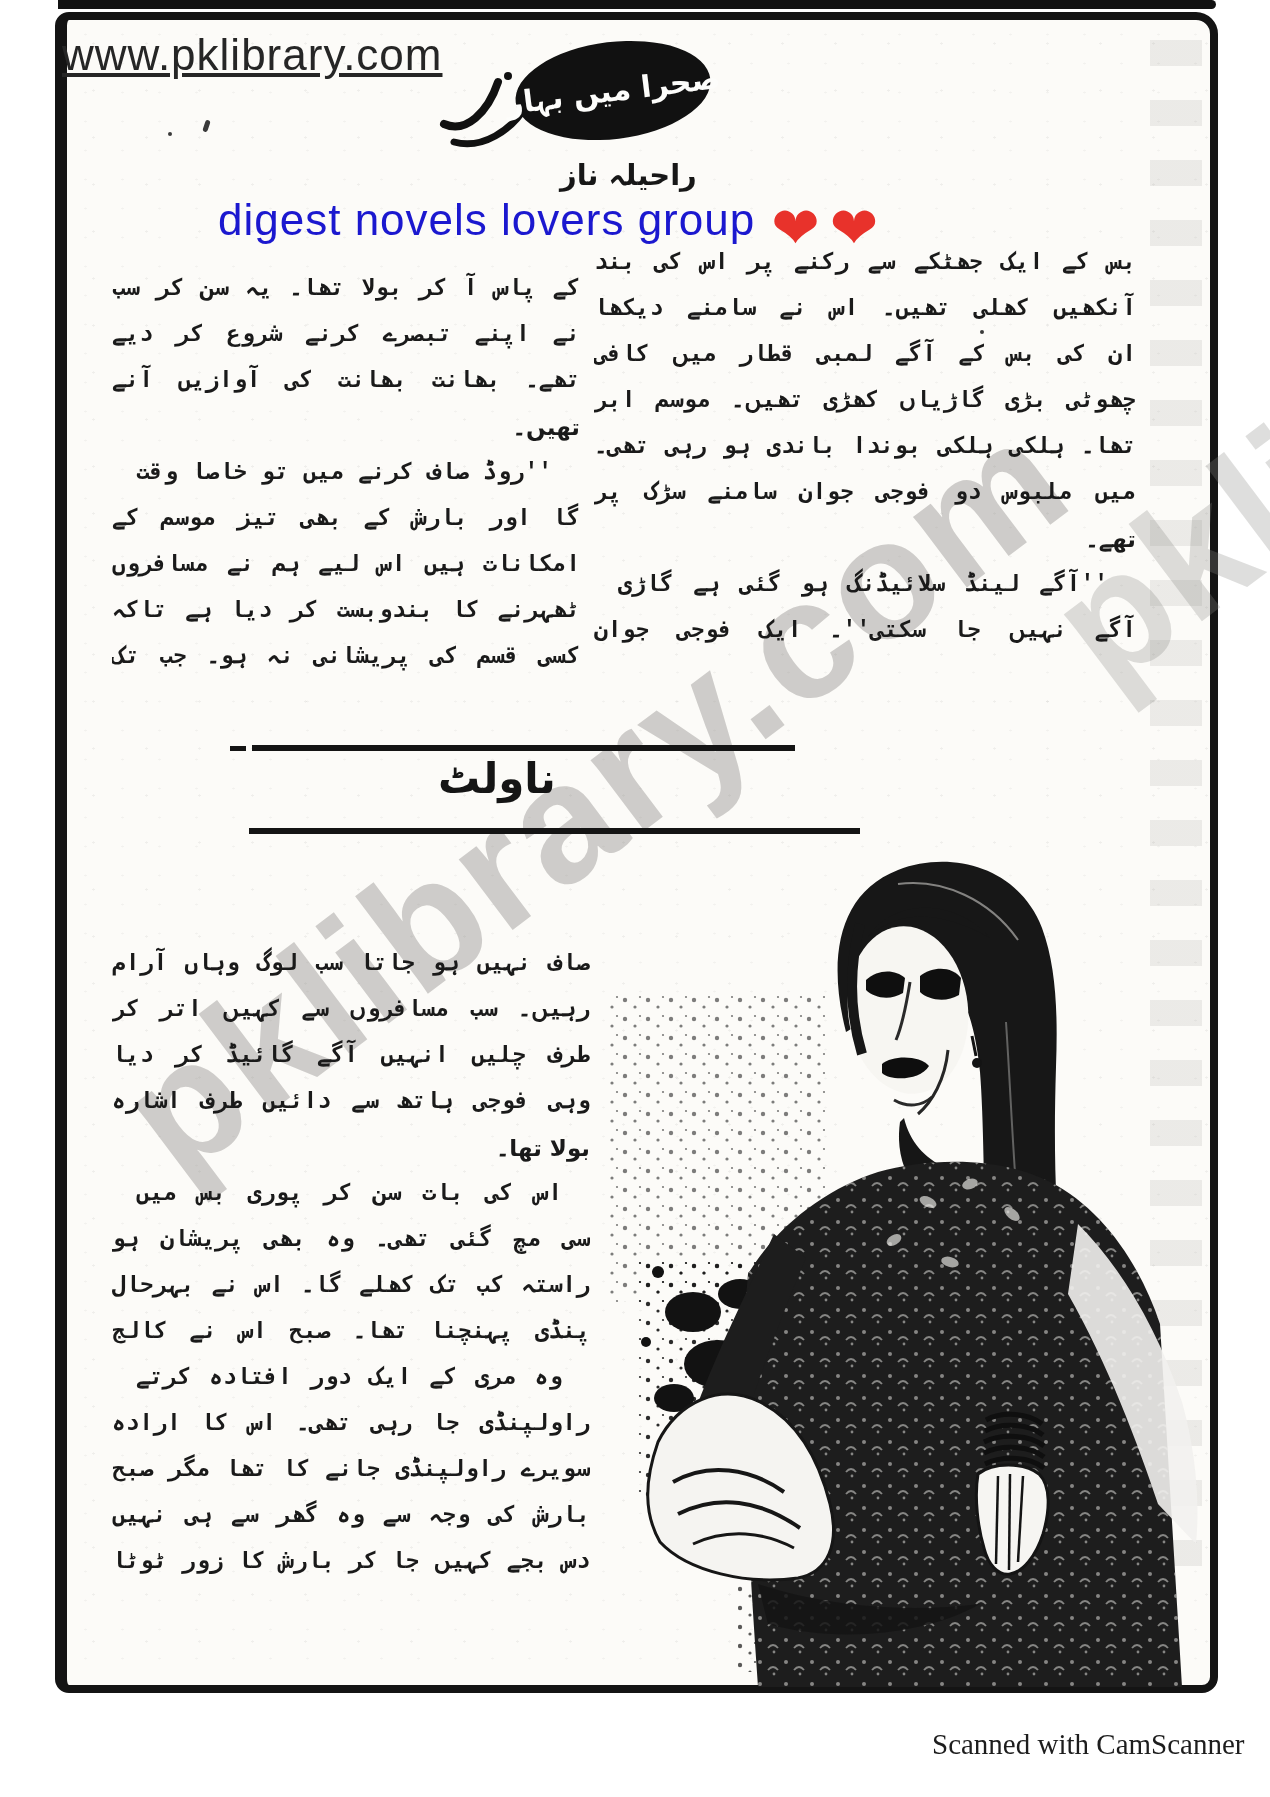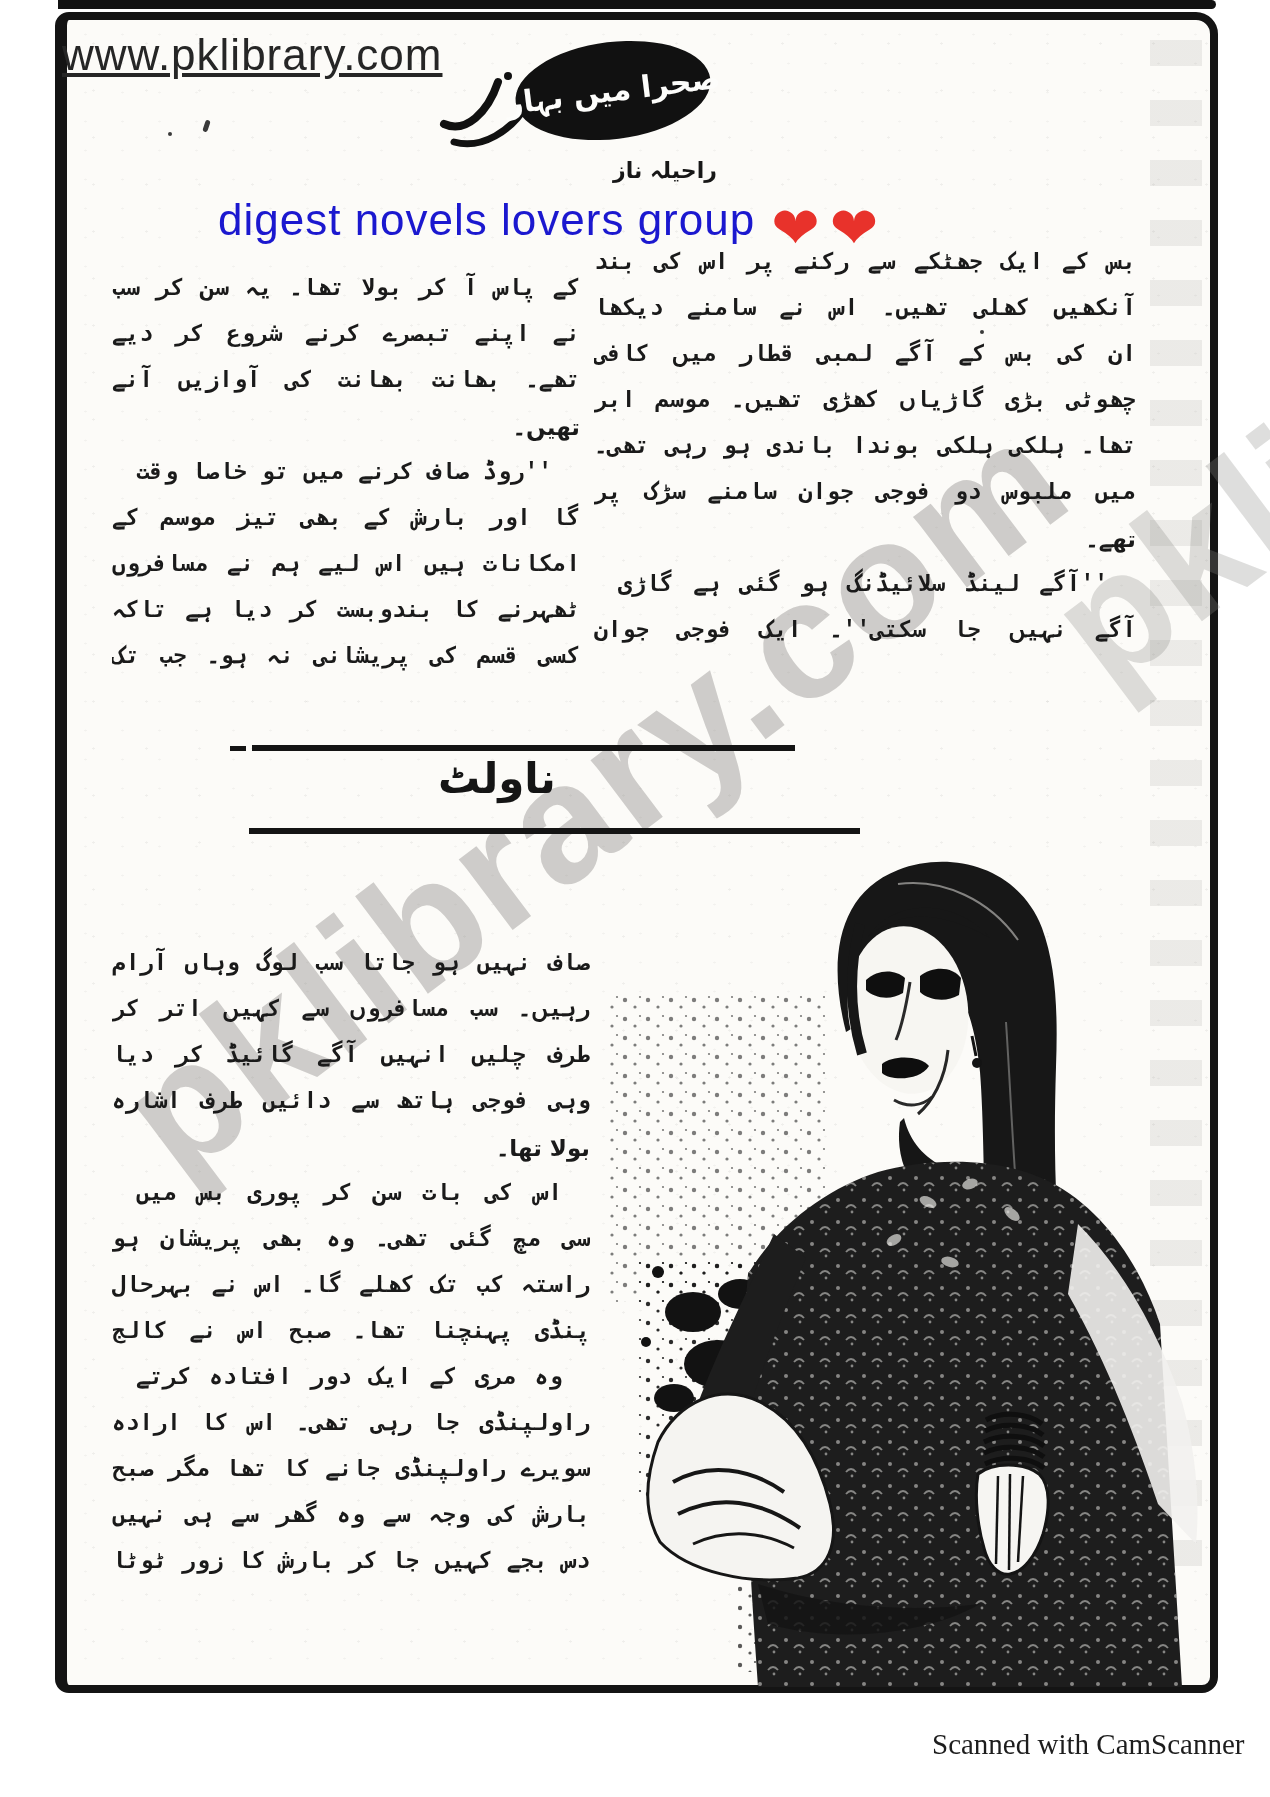--- a/index.html
+++ b/index.html
@@ -22,22 +22,22 @@
   .wm1{left:30px;top:700px;}
   .wm2{left:960px;top:210px;color:rgba(138,136,132,0.28);}
   
   .site-url{position:absolute;left:62px;top:30px;font-size:44px;letter-spacing:1px;color:#262626;z-index:2;text-decoration:underline;}
   .logo-wrap{position:absolute;left:430px;top:24px;width:310px;height:128px;z-index:2;}
   .logo-oval{position:absolute;left:85px;top:18px;width:196px;height:97px;background:#111111;
              border-radius:50%;transform:rotate(-7deg);}
   .logo-title{position:absolute;left:85px;top:18px;width:196px;height:97px;display:flex;align-items:center;
               justify-content:center;transform:rotate(-7deg);color:#fdfdfb;direction:rtl;
               font-family:"DejaVu Sans",sans-serif;font-weight:700;font-size:30px;white-space:nowrap;}
-  .author{position:absolute;left:560px;top:158px;width:210px;text-align:center;direction:rtl;
-          font-family:"DejaVu Sans",sans-serif;font-weight:700;font-size:22px;color:#171717;z-index:2;}
+  .author{position:absolute;left:560px;top:158px;width:210px;text-align:left;direction:rtl;
+          font-family:"DejaVu Sans",sans-serif;font-weight:700;font-size:29px;color:#171717;z-index:2;}
   .promo-row{position:absolute;left:218px;top:196px;display:flex;align-items:flex-start;gap:16px;z-index:2;}
   .promo-text{font-size:44px;font-weight:400;color:#1b18cf;letter-spacing:1px;line-height:1.1;}
   .heart{font-size:58px;line-height:64px;color:#e8322b;font-family:"DejaVu Sans",sans-serif;}
   .heart + .heart{margin-left:-6px;}
   
   .ucol{position:absolute;direction:rtl;font-family:"DejaVu Sans",sans-serif;font-weight:600;
         color:#1a1a1a;font-size:23px;z-index:2;}
   .uline{height:46px;line-height:46px;overflow:hidden;}
   .just{text-align:justify;text-align-last:justify;font-family:Liberation Mono, monospace;}
   .short{text-align:right;}

